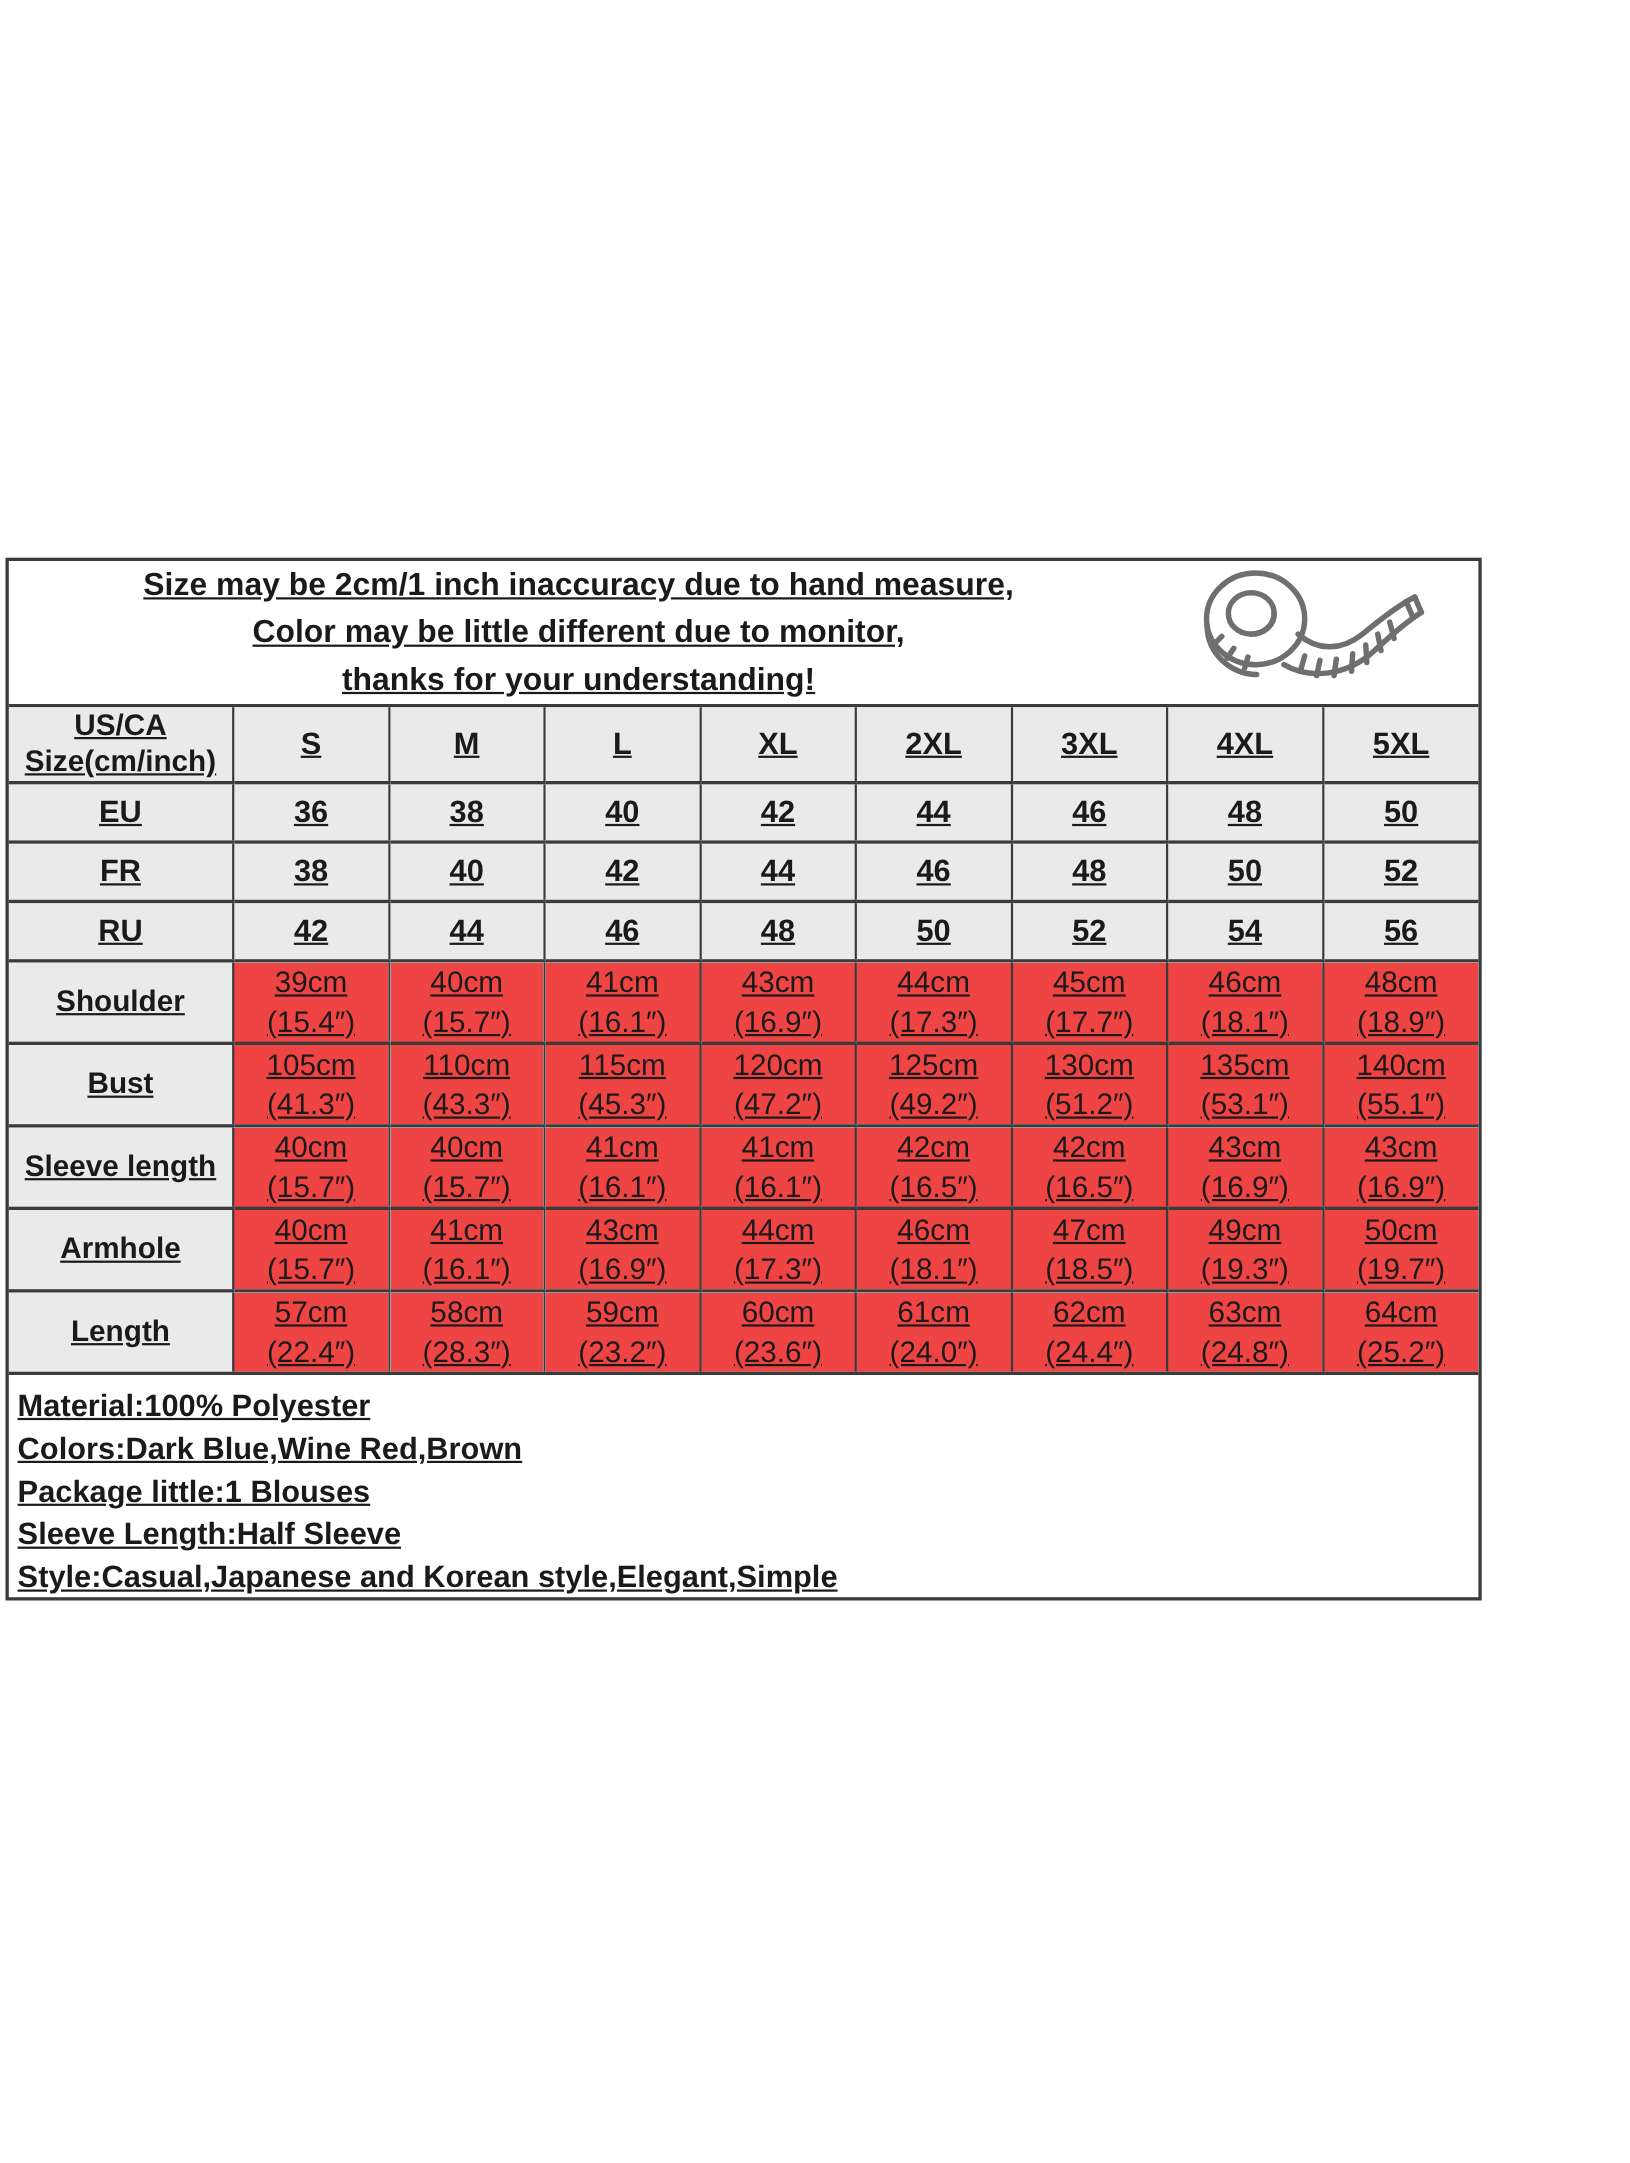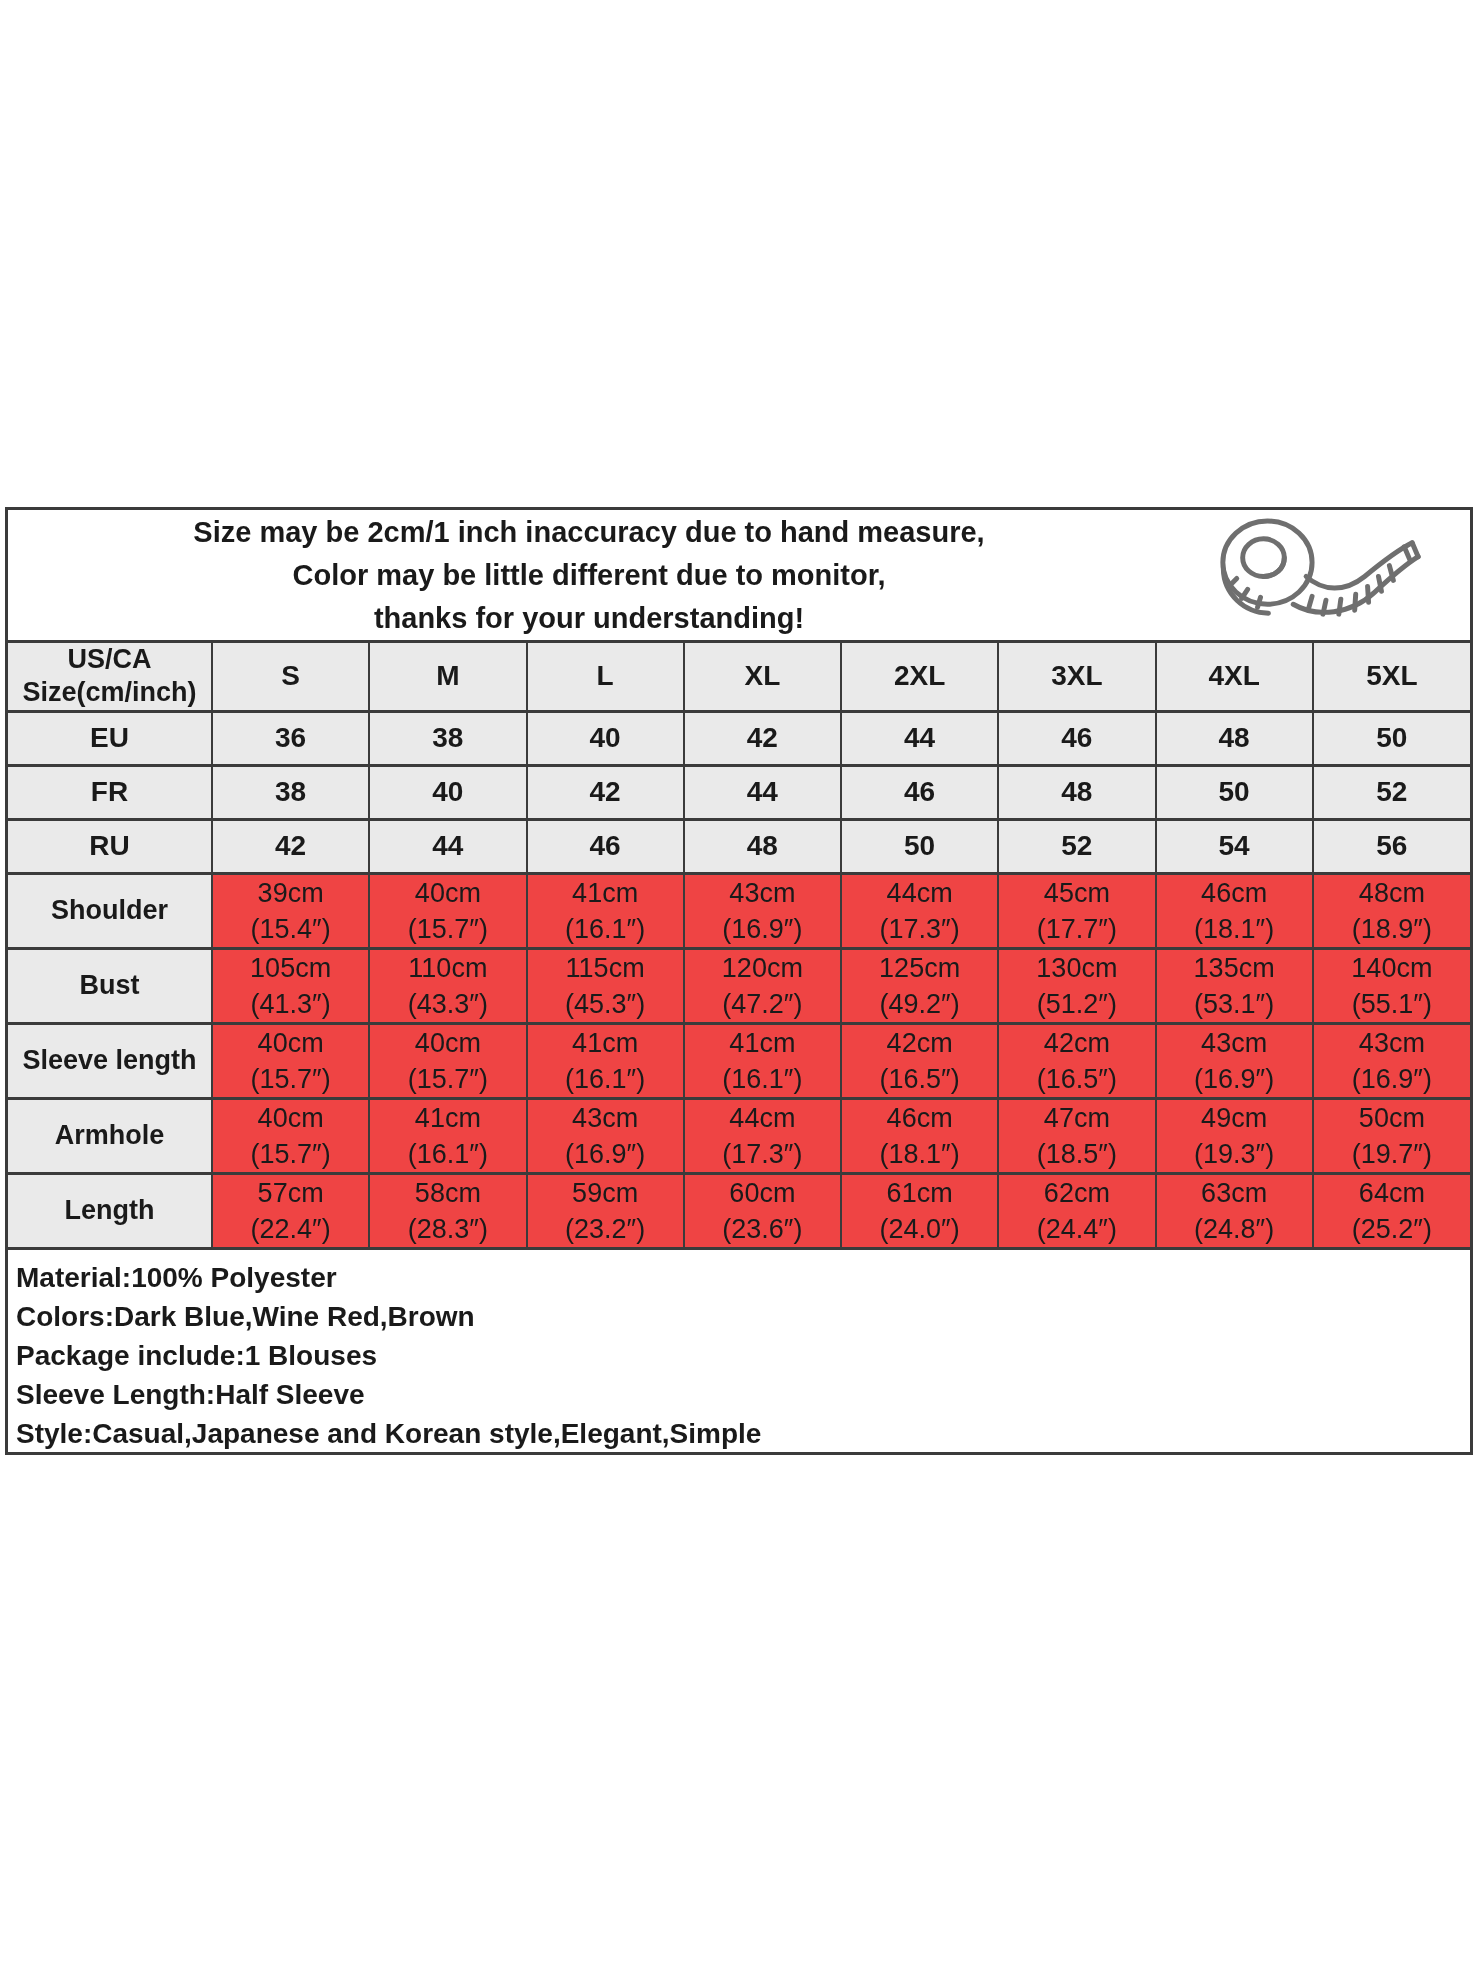--- a/index.html
+++ b/index.html
@@ -1,23 +1,23 @@
 <!DOCTYPE html>
 <html><head>
 <meta charset="utf-8">
 <style>
   html,body{margin:0;padding:0;}
   body{
     width:1482px;height:1966px;position:relative;background:#ffffff;
     font-family:"Liberation Sans",sans-serif;color:#1a1a1a;
   }
   .sheet{
-    position:absolute;left:5px;top:507px;width:1468px;height:948px;
+    position:absolute;left:5px;top:507px;width:1342px;height:948px;
     box-sizing:border-box;border:3px solid #3b3b3b;background:#fff;
-    display:flex;flex-direction:column;
+    display:flex;flex-direction:column;text-decoration:underline;
   }
   
   .banner{flex:0 0 133px;box-sizing:border-box;border-bottom:3px solid #3b3b3b;
     display:flex;align-items:center;}
   .banner-text{flex:1 1 auto;text-align:center;}
   .bline{font-size:29px;line-height:43px;font-weight:600;}
   .banner-icon{flex:0 0 300px;display:flex;align-items:center;justify-content:center;}
   
   table.chart{width:100%;border-collapse:collapse;table-layout:fixed;}
   .chart td{border:2px solid #3b3b3b;border-top-width:3px;border-bottom-width:3px;
@@ -303,18 +303,18 @@
             <div class="v">64cm</div>
             <div class="v">(25.2″)</div>
           </td>
     </tr>
   </tbody>
     </table>
 
   <div class="details">
     <div class="dline">Material:100% Polyester</div>
     <div class="dline">Colors:Dark Blue,Wine Red,Brown</div>
-    <div class="dline">Package include:1 Blouses</div>
+    <div class="dline">Package little:1 Blouses</div>
     <div class="dline">Sleeve Length:Half Sleeve</div>
     <div class="dline">Style:Casual,Japanese and Korean style,Elegant,Simple</div>
   </div>
 
 </div>
 
 </body></html>

